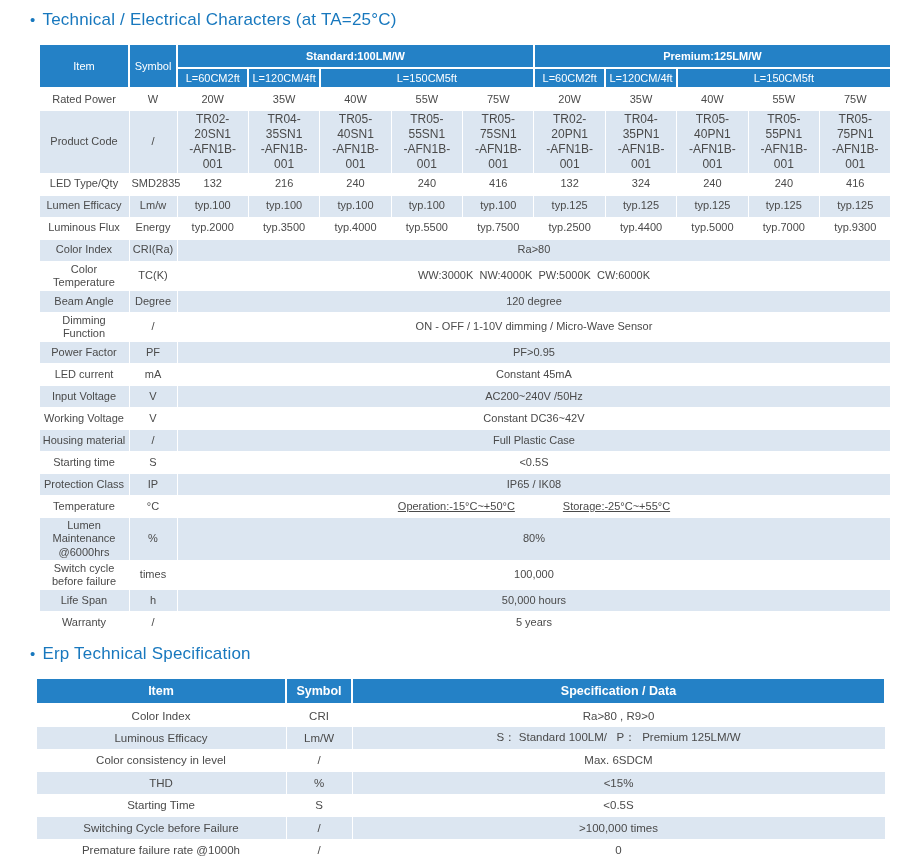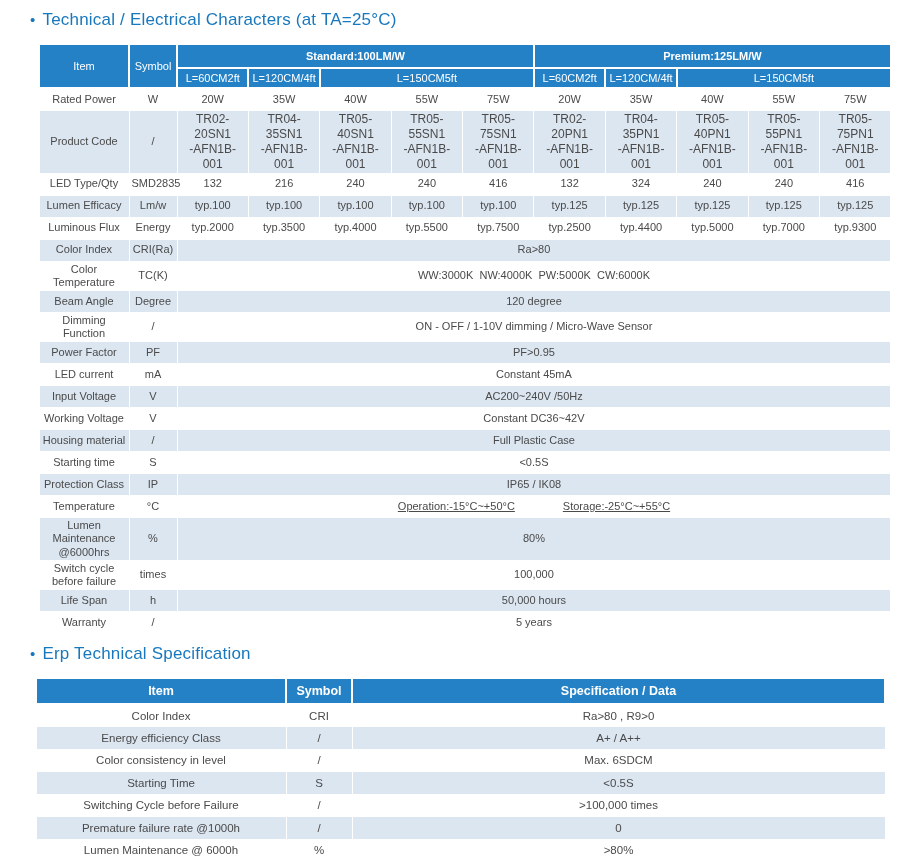--- a/index.html
+++ b/index.html
@@ -268,30 +268,35 @@
         <th>Specification / Data</th>
       </tr>
     </thead>
     <tbody id="t2-body">
         <tr>
           <td>Color Index</td>
           <td>CRI</td>
           <td>Ra&gt;80 , R9&gt;0</td>
         </tr>
         <tr>
-          <td>Energy efficiency Class</td>
-          <td>/</td>
-          <td>A+ / A++</td>
+          <td>Luminous Efficacy</td>
+          <td>Lm/W</td>
+          <td>S：&nbsp;Standard 100LM/&nbsp;&nbsp;&nbsp;P：&nbsp;&nbsp;Premium 125LM/W</td>
         </tr>
         <tr>
           <td>Color consistency in level</td>
           <td>/</td>
           <td>Max. 6SDCM</td>
         </tr>
         <tr>
+          <td>THD</td>
+          <td>%</td>
+          <td>&lt;15%</td>
+        </tr>
+        <tr>
           <td>Starting Time</td>
           <td>S</td>
           <td>&lt;0.5S</td>
         </tr>
         <tr>
           <td>Switching Cycle before Failure</td>
           <td>/</td>
           <td>&gt;100,000 times</td>
         </tr>
         <tr>

